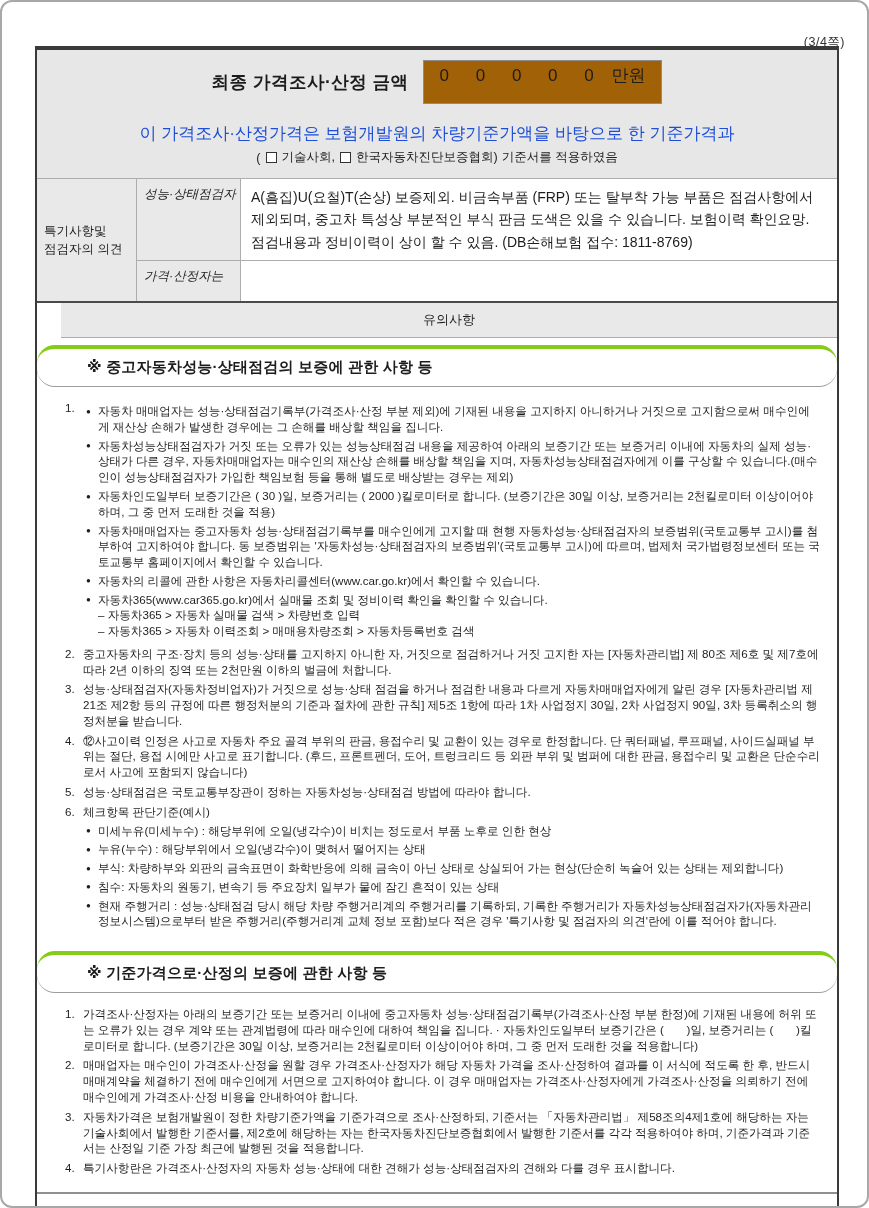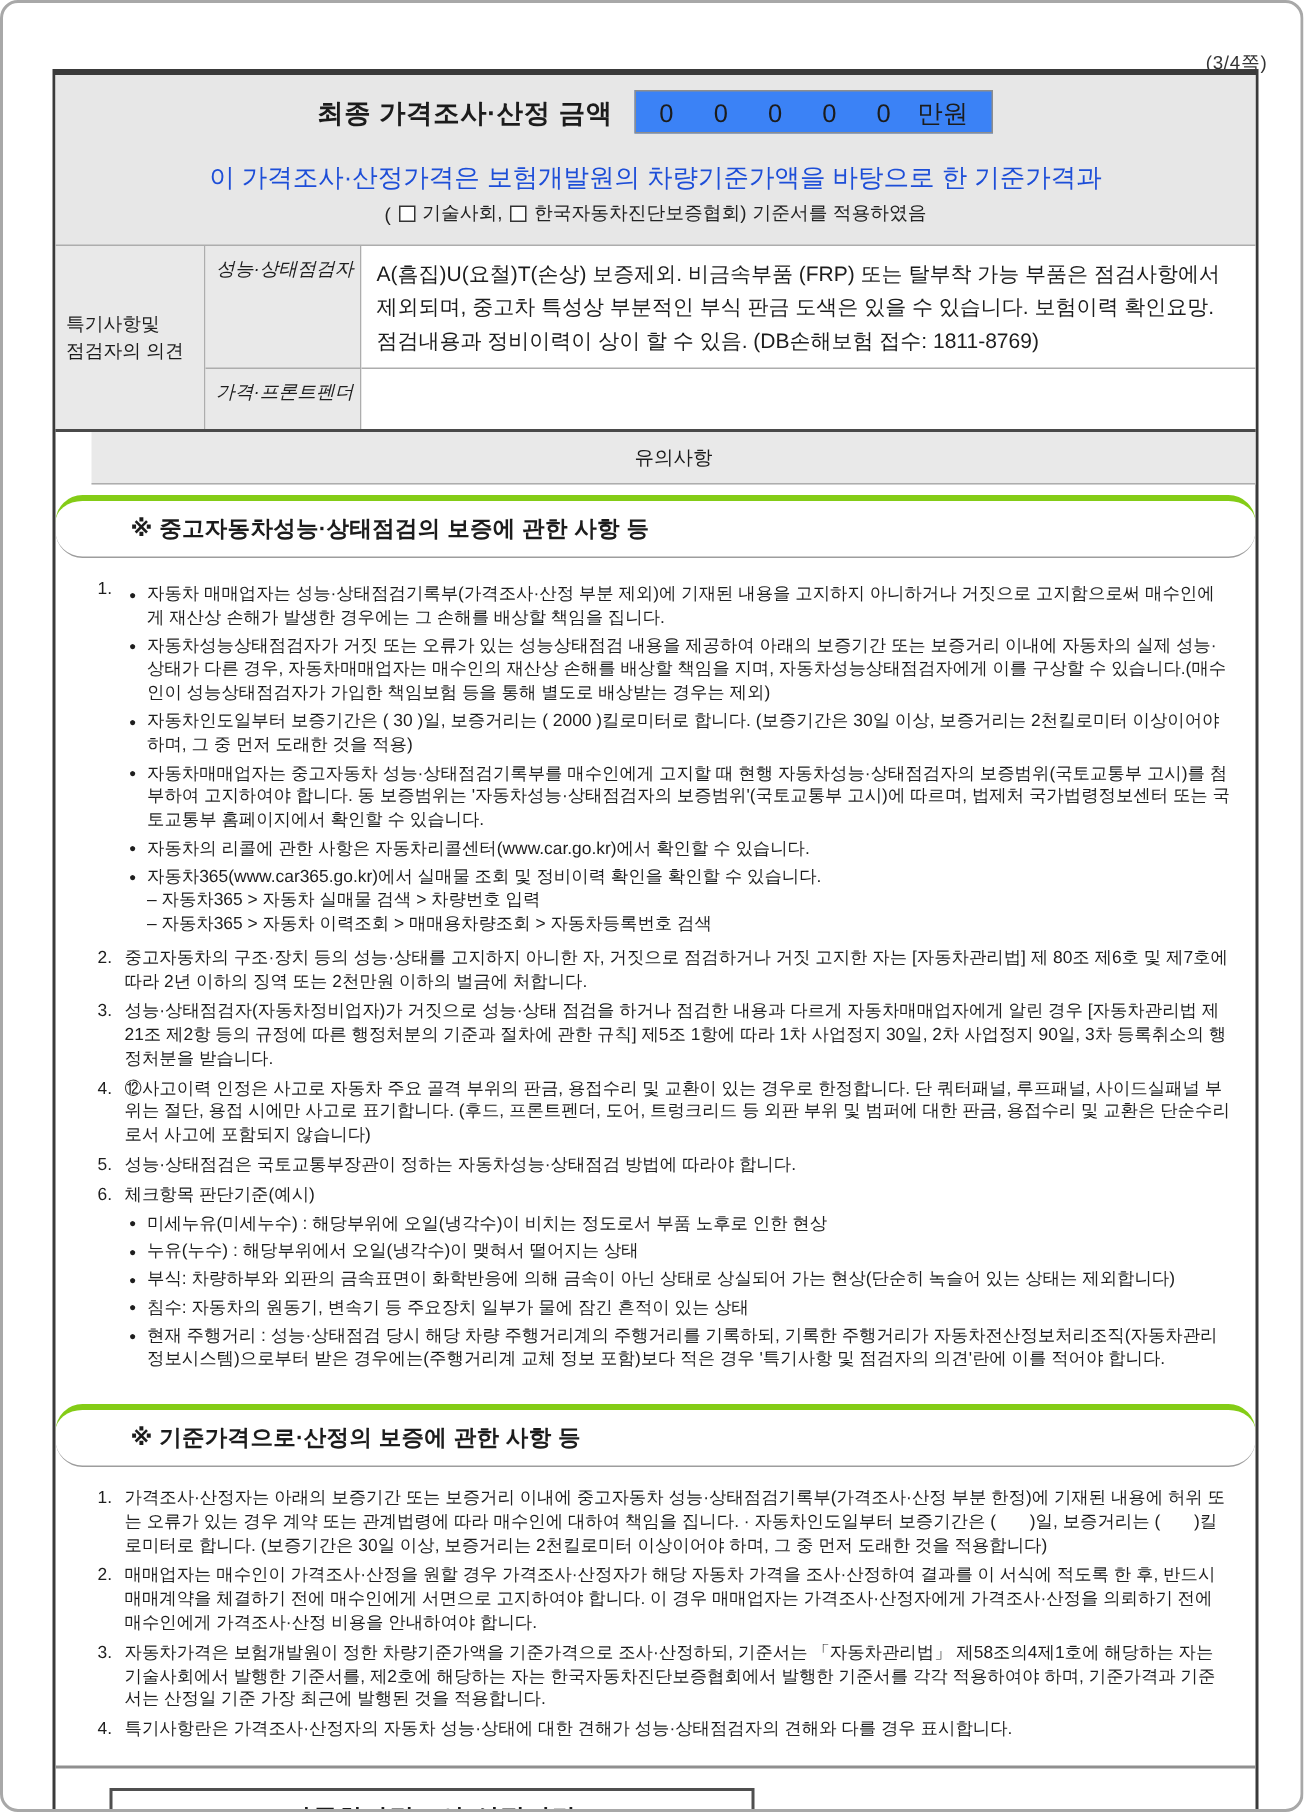--- a/index.html
+++ b/index.html
@@ -15,22 +15,22 @@
   .sheet {
     position:absolute; left:33px; top:44px; width:804px;
     border:2px solid #3a3a3a; border-top-width:4px; border-bottom-width:4px;
     background:#fff;
   }
   
   .head { background:#e7e7e7; padding:10px 0 12px; text-align:center; border-bottom:1px solid #adadad; }
   .head-line1 { display:flex; justify-content:center; align-items:center; gap:14px; margin-bottom:18px; }
   .head-title { font-size:17.5px; font-weight:bold; letter-spacing:.5px; }
   .price-box {
-    display:inline-block; border:1px solid #8d8d8d; background:#3b82f6;
-    padding:3px 16px 1px; font-size:17px; white-space:nowrap;
+    display:inline-block; border:1px solid #8d8d8d; background:#a16207;
+    padding:3px 16px 16px; font-size:17px; white-space:nowrap;
   }
   .price-digits { letter-spacing:11px; font-weight:500; }
   .price-unit { margin-left:2px; }
   .head-line2 { font-size:17px; margin-bottom:4px; color:#1d4ed8; }
   .head-line3 { font-size:12.5px; color:#222; display:flex; justify-content:center; align-items:center; gap:4px; }
   .cbx { display:inline-block; width:11px; height:11px; border:1.4px solid #333; background:#fff; margin:0 1px; }
   
   .special { display:grid; grid-template-columns:100px 104px 1fr; border-bottom:2px solid #4a4a4a; }
   .sp-left {
     grid-row:1 / span 2; background:#e9e9e9; border-right:1px solid #adadad;
@@ -101,21 +101,21 @@
         <span>한국자동차진단보증협회)</span>
         <span>기준서를 적용하였음</span>
       </div>
     </div>
 
     <div class="special">
       <div class="sp-left">특기사항및
 점검자의 의견</div>
       <div class="sp-label">성능·상태점검자</div>
       <div class="sp-value">A(흠집)U(요철)T(손상) 보증제외. 비금속부품 (FRP) 또는 탈부착 가능 부품은 점검사항에서 제외되며, 중고차 특성상 부분적인 부식 판금 도색은 있을 수 있습니다. 보험이력 확인요망. 점검내용과 정비이력이 상이 할 수 있음. (DB손해보험 접수: 1811-8769)</div>
-      <div class="sp-label sp-row2-label">가격·프론트펜더</div>
+      <div class="sp-label sp-row2-label">가격·산정자는</div>
       <div class="sp-value sp-row2-value"></div>
     </div>
 
     <div class="notice-bar">유의사항</div>
 
     <div class="sec-head">※ 중고자동차성능·상태점검의 보증에 관한 사항 등</div>
     <div class="notes">
         <div class="note-item">
           <span class="note-num">1.</span>
           <div class="note-body">
@@ -186,21 +186,21 @@
             <div class="bullet-row">
               <span class="bullet-dot">●</span>
               <div class="bullet-text">부식: 차량하부와 외판의 금속표면이 화학반응에 의해 금속이 아닌 상태로 상실되어 가는 현상(단순히 녹슬어 있는 상태는 제외합니다)</div>
             </div>
             <div class="bullet-row">
               <span class="bullet-dot">●</span>
               <div class="bullet-text">침수: 자동차의 원동기, 변속기 등 주요장치 일부가 물에 잠긴 흔적이 있는 상태</div>
             </div>
             <div class="bullet-row">
               <span class="bullet-dot">●</span>
-              <div class="bullet-text">현재 주행거리 : 성능·상태점검 당시 해당 차량 주행거리계의 주행거리를 기록하되, 기록한 주행거리가 자동차전산정보처리조직(자동차관리정보시스템)으로부터 받은 경우에는(주행거리계 교체 정보 포함)보다 적은 경우 '특기사항 및 점검자의 의견'란에 이를 적어야 합니다.</div>
+              <div class="bullet-text">현재 주행거리 : 성능·상태점검 당시 해당 차량 주행거리계의 주행거리를 기록하되, 기록한 주행거리가 자동차성능상태점검자가(자동차관리정보시스템)으로부터 받은 주행거리(주행거리계 교체 정보 포함)보다 적은 경우 '특기사항 및 점검자의 의견'란에 이를 적어야 합니다.</div>
             </div>
           </div>
         </div>
       </div>
 
     <div class="sec-head">※ 기준가격으로·산정의 보증에 관한 사항 등</div>
     <div class="notes notes2">
         <div class="note-item">
           <span class="note-num">1.</span>
           <div class="note-body">

